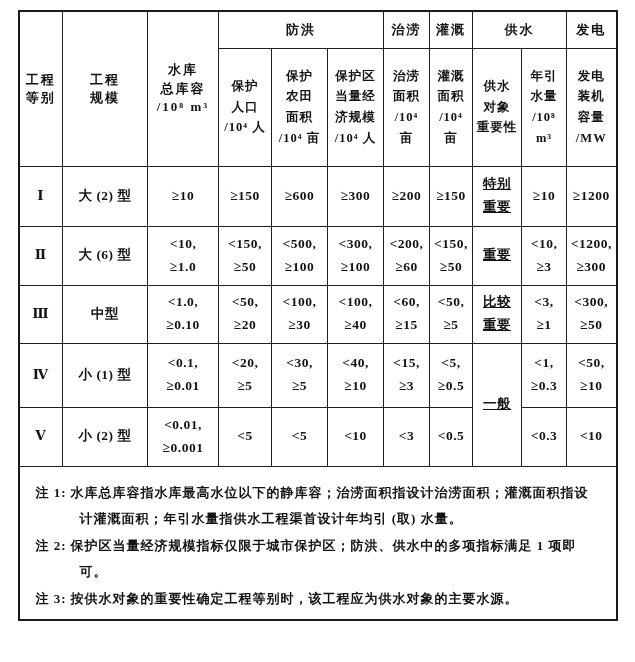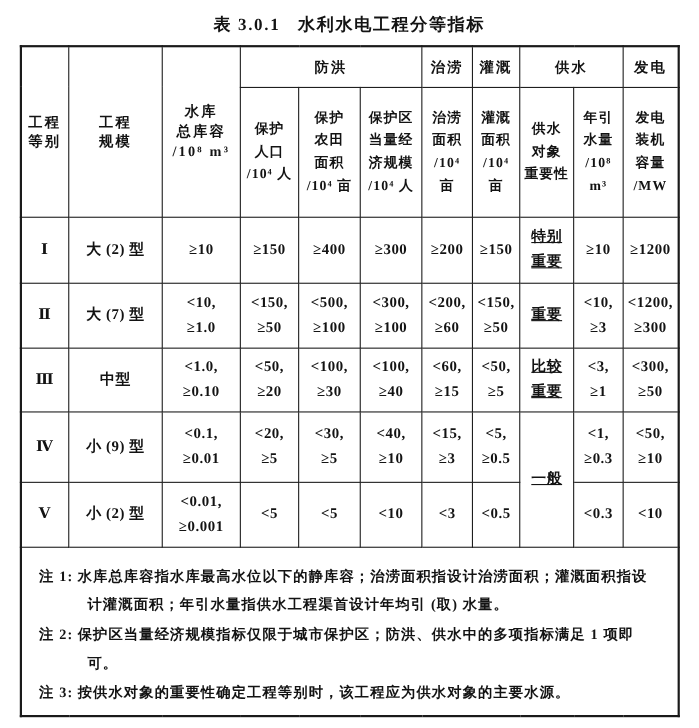--- a/index.html
+++ b/index.html
@@ -78,21 +78,20 @@
     padding-left: 44px;
     text-indent: -44px;
   }
   .note-label { padding-right: 4px; }
 </style>
 </head>
 <body>
 
 <div class="page">
 
-  <div class="table-title">表 3.0.1   水利水电工程分等指标</div>
 
   <table class="spec">
     <colgroup>
       <col style="width:44px">
         <col style="width:85px">
         <col style="width:71px">
       <col style="width:53px">
         <col style="width:56px">
         <col style="width:56px">
       <col style="width:46px">
@@ -148,33 +147,33 @@
 装机
 容量
 /MW</td>
     </tr>
 
     <tr class="data r1">
       <td class="grade">Ⅰ</td>
       <td class="scale">大 (2) 型</td>
       <td>≥10</td>
       <td>≥150</td>
-      <td>≥400</td>
+      <td>≥600</td>
       <td>≥300</td>
       <td>≥200</td>
       <td>≥150</td>
       <td class="cn">特别
 重要</td>
       <td>≥10</td>
       <td>≥1200</td>
     </tr>
 
     <tr class="data r2">
       <td class="grade">Ⅱ</td>
-      <td class="scale">大 (7) 型</td>
+      <td class="scale">大 (6) 型</td>
       <td>&lt;10,
 ≥1.0</td>
       <td>&lt;150,
 ≥50</td>
       <td>&lt;500,
 ≥100</td>
       <td>&lt;300,
 ≥100</td>
       <td>&lt;200,
 ≥60</td>
@@ -205,21 +204,21 @@
       <td class="cn">比较
 重要</td>
       <td>&lt;3,
 ≥1</td>
       <td>&lt;300,
 ≥50</td>
     </tr>
 
     <tr class="data r4">
       <td class="grade">Ⅳ</td>
-      <td class="scale">小 (9) 型</td>
+      <td class="scale">小 (1) 型</td>
       <td>&lt;0.1,
 ≥0.01</td>
       <td>&lt;20,
 ≥5</td>
       <td>&lt;30,
 ≥5</td>
       <td>&lt;40,
 ≥10</td>
       <td>&lt;15,
 ≥3</td>

